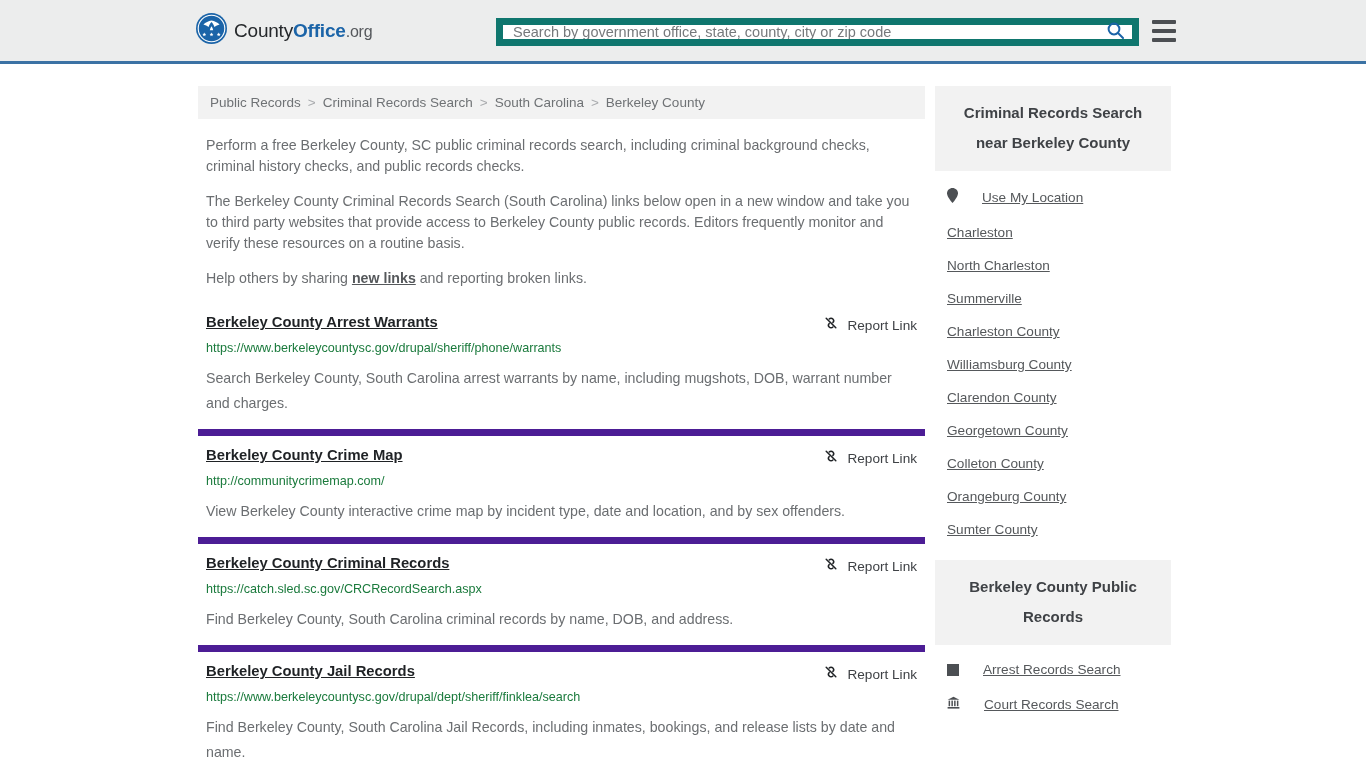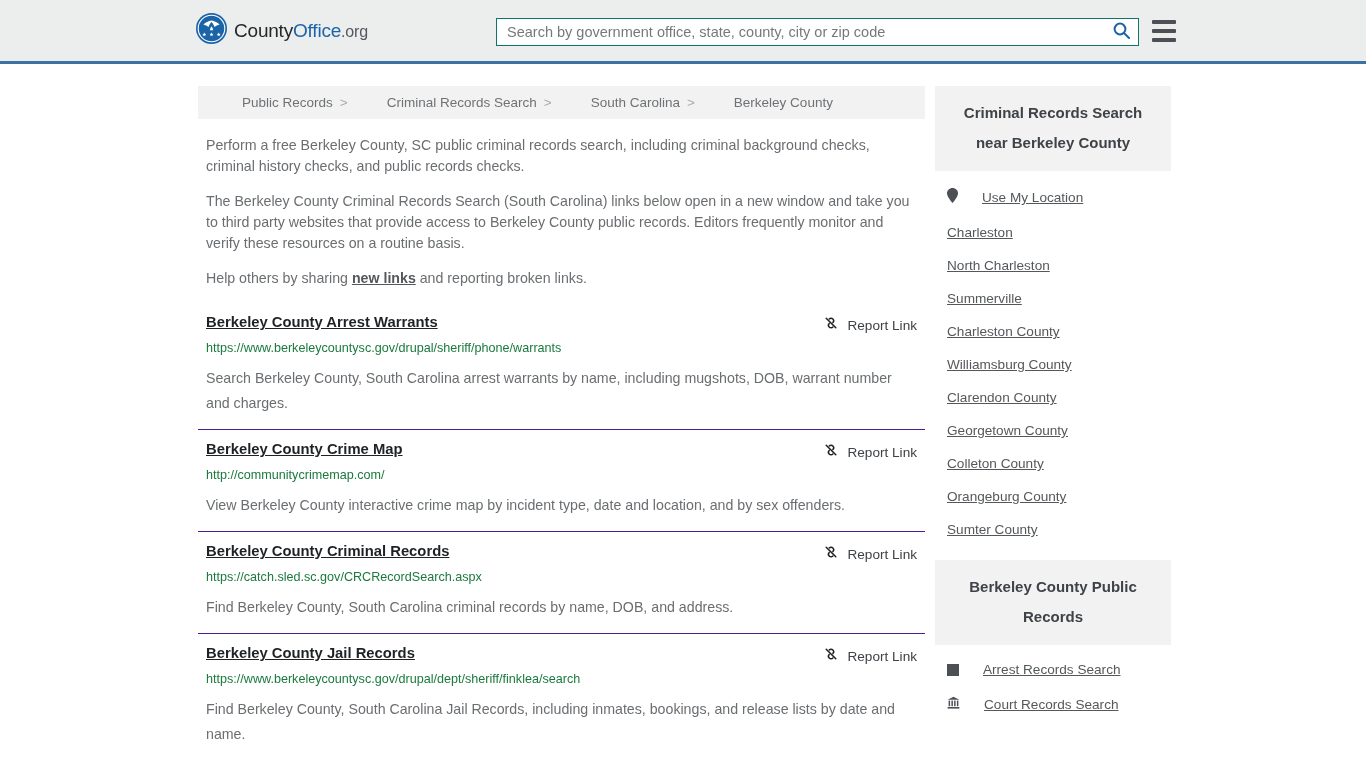--- a/index.html
+++ b/index.html
@@ -27,34 +27,34 @@
     margin-left: 196px;
     text-decoration: none;
   }
   .brand-seal { flex: 0 0 auto; display: block; }
   .brand-text {
     font-size: 19px;
     letter-spacing: -0.2px;
     color: #25282b;
     white-space: nowrap;
   }
-  .brand-text .b-office { color: #1b64a8; font-weight: normal; }
+  .brand-text .b-office { color: #1b64a8; font-weight: bold; }
   .brand-text .b-county { font-weight: normal; }
   .brand-text .b-org { color: #55585c; font-size: 16px; }
 
   .search-wrap {
     position: absolute;
     left: 496px;
     top: 18px;
     width: 643px;
     height: 28px;
     display: flex;
     align-items: center;
     background: #ffffff;
-    border: 1px solid #0f766e;
+    border: 7px solid #0f766e;
   }
   .search-input {
     flex: 1 1 auto;
     height: 100%;
     border: 0;
     outline: none;
     padding: 0 8px 0 10px;
     font-family: "Liberation Sans", sans-serif;
     font-size: 14.5px;
     color: #2d3134;
@@ -111,21 +111,20 @@
     color: #77797c;
     display: flex;
     align-items: center;
     flex-wrap: wrap;
     gap: 2px;
     margin-bottom: 16px;
   }
   .breadcrumb a {
     color: #6f7275;
     text-decoration: none;
-    margin-left: 32px;
   }
   .crumb-sep { color: #a9abae; padding: 0 5px; }
 
   
   .intro p {
     margin: 0 0 14px 0;
     font-size: 14.2px;
     line-height: 21px;
     color: #6b6e71;
     padding: 0 8px 0 8px;
@@ -133,21 +132,21 @@
   .intro a.inline-link {
     color: #55585b;
     font-weight: bold;
     text-decoration: underline;
   }
 
   
   .results { margin-top: 12px; }
   .result {
     padding: 11px 8px 13px 8px;
-    border-bottom: 1px solid #4c1d95;
+    border-bottom: 7px solid #4c1d95;
   }
   .result:last-child { border-bottom: 0; }
   .result-head {
     display: flex;
     align-items: flex-start;
     justify-content: space-between;
   }
   .result-title {
     font-size: 14.8px;
     font-weight: bold;

